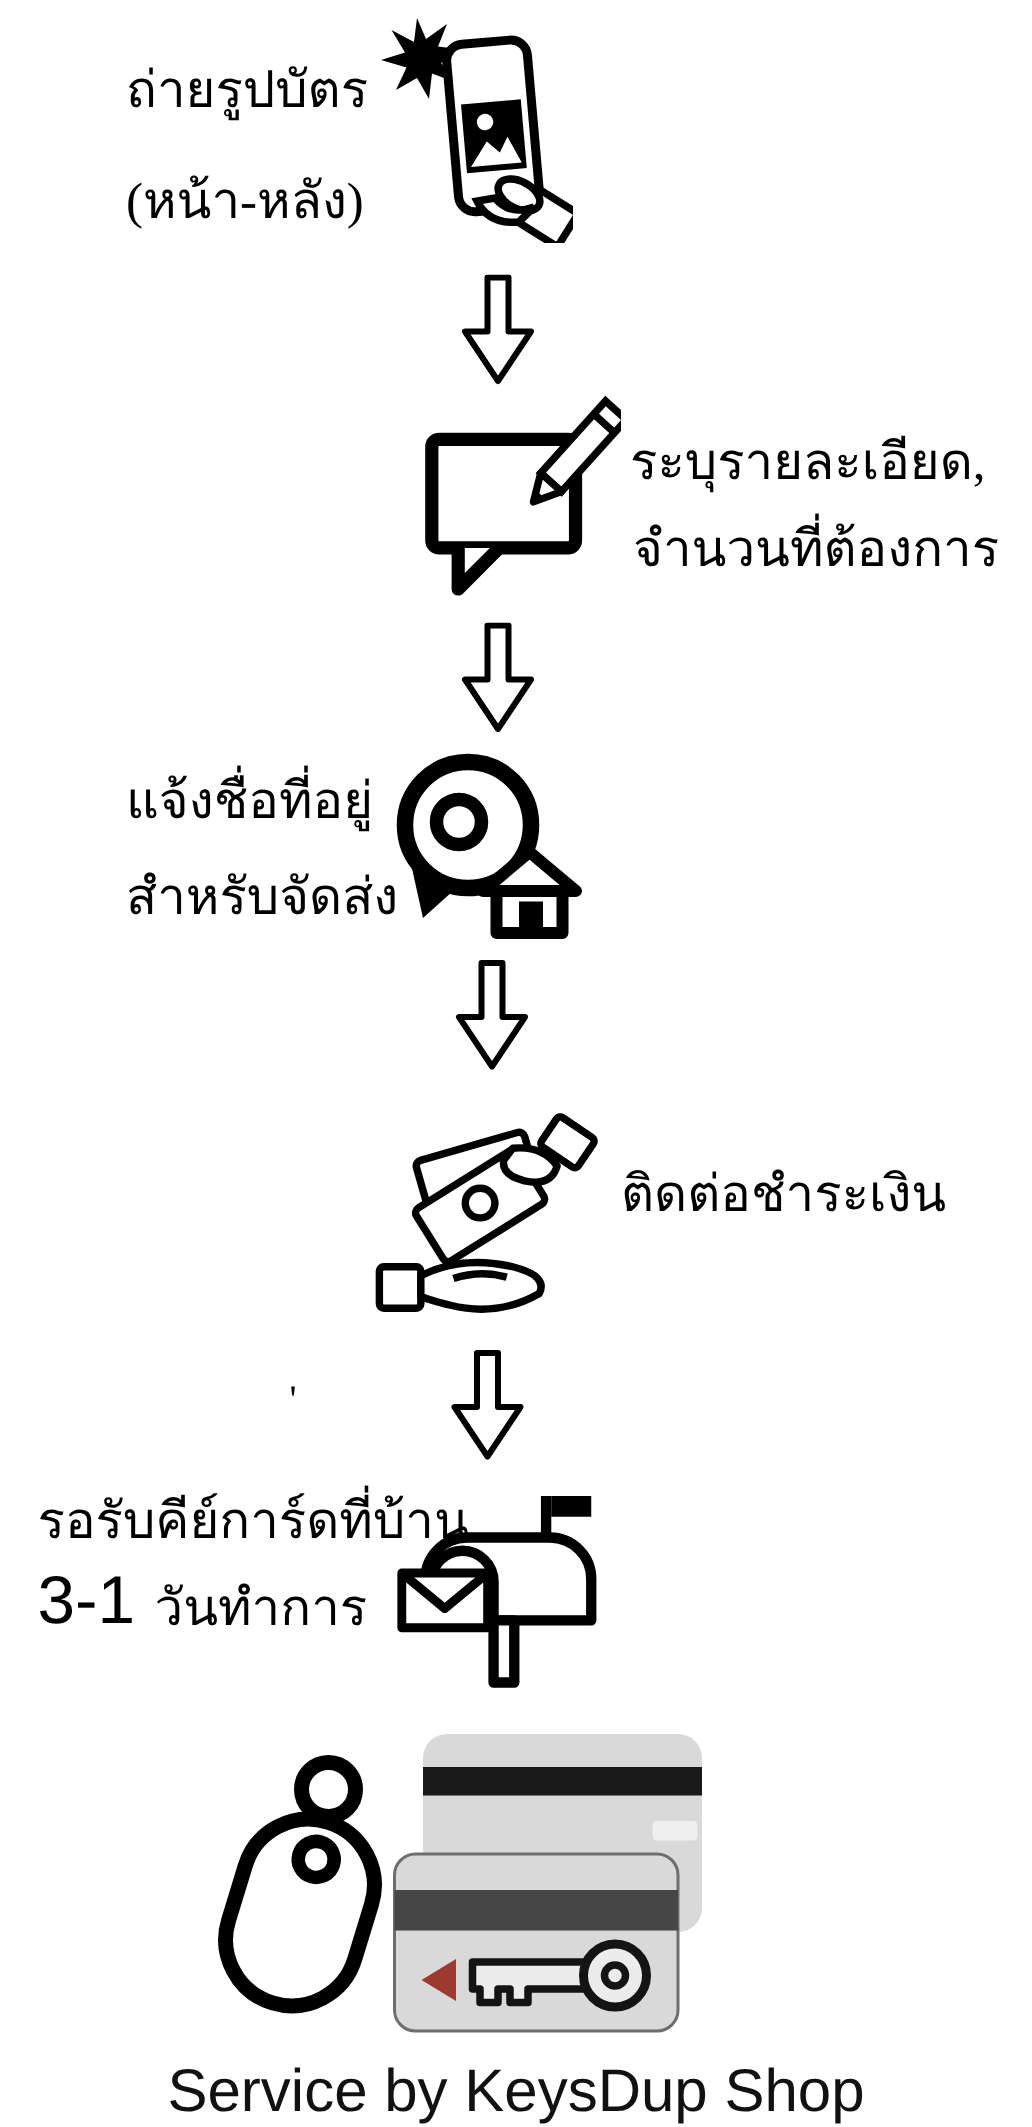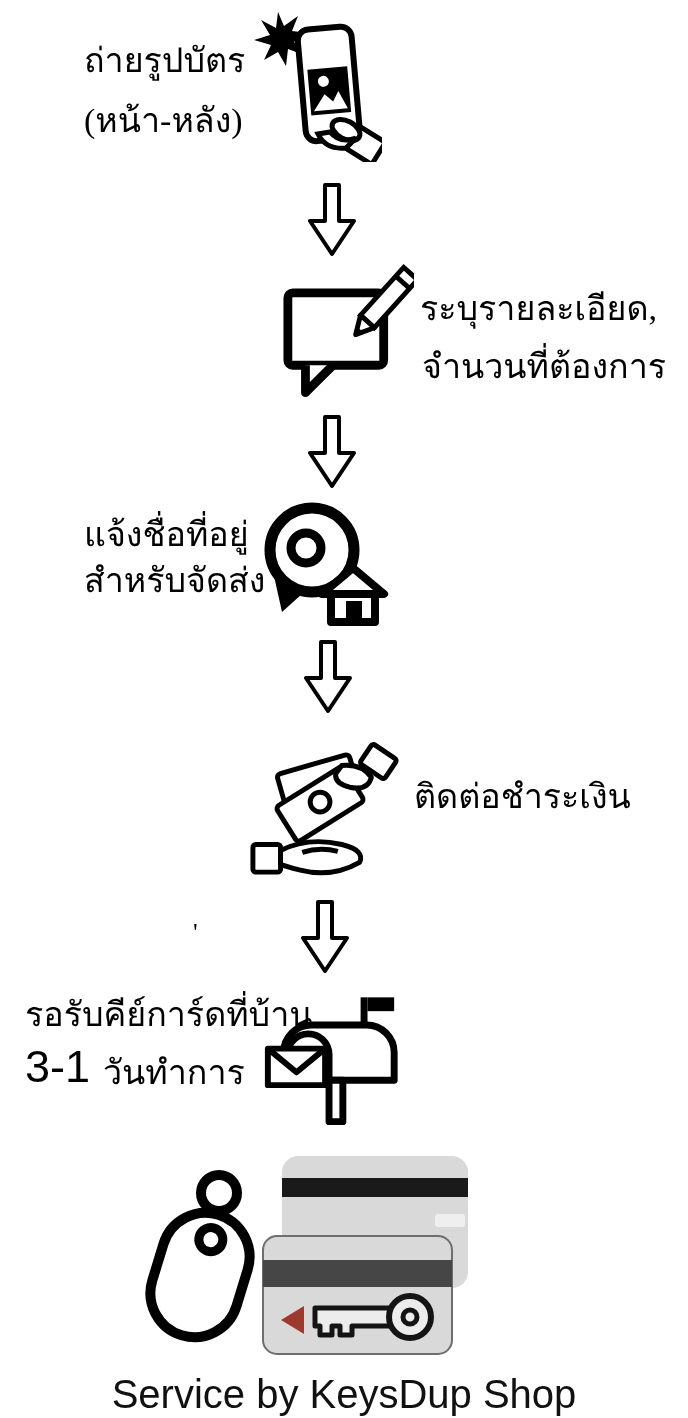--- a/index.html
+++ b/index.html
@@ -46,21 +46,21 @@
     font-size: 40px;
     color: #111;
   }
 </style>
 </head>
 <body>
 
 <div class="canvas">
 
   <div class="thai" style="left:84px; top:42px;">ถ่ายรูปบัตร</div>
-  <div class="thai" style="left:84px; top:102px;">(หน้า-หลัง)</div>
+  <div class="thai" style="left:84px; top:116px;">(หน้า-หลัง)</div>
   <div class="icon" style="left:252px; top:10px; width:130px; height:152px;">
     <svg viewBox="0 0 130 152">
       <polygon points="26,2 32,16 46,6 40,21 56,23 42,32 52,45 36,39 34,56 26,42 12,50 19,35 2,30 18,25 9,10 24,18" fill="#000"></polygon>
       <g transform="rotate(-5 76 78)">
         <rect x="50" y="18" width="54" height="112" rx="11" fill="#fff" stroke="#000" stroke-width="6"></rect>
         <rect x="57" y="58" width="40" height="46" fill="#000"></rect>
         <circle cx="72" cy="71" r="5.5" fill="#fff"></circle>
         <polygon points="60,100 72,84 80,92 86,82 94,100" fill="#fff"></polygon>
       </g>
       <g fill="#fff" stroke="#000" stroke-width="5">
@@ -94,21 +94,21 @@
   <div class="thai" style="left:420px; top:290px;">ระบุรายละเอียด,</div>
   <div class="thai" style="left:422px; top:348px;">จำนวนที่ต้องการ</div>
 
   <div class="arrow" style="left:306px; top:415px;">
     <svg viewBox="0 0 52 74">
         <path d="M19 2 H33 V38 H48 L26 71 L4 38 H19 Z" fill="#fff" stroke="#000" stroke-width="4" stroke-linejoin="round"></path>
       </svg>
   </div>
 
   <div class="thai" style="left:84px; top:516px;">แจ้งชื่อที่อยู่</div>
-  <div class="thai" style="left:84px; top:562px;">สำหรับจัดส่ง</div>
+  <div class="thai" style="left:84px; top:580px;">สำหรับจัดส่ง</div>
   <div class="icon" style="left:252px; top:498px; width:140px; height:132px;">
     <svg viewBox="0 0 140 132">
       <circle cx="60" cy="52" r="42" fill="#fff" stroke="#000" stroke-width="11"></circle>
       <polygon points="22,78 50,96 30,114" fill="#000"></polygon>
       <circle cx="54" cy="50" r="15" fill="#fff" stroke="#000" stroke-width="9"></circle>
       <g fill="#fff" stroke="#000" stroke-width="8" stroke-linejoin="round">
         <polygon points="70,96 101,70 132,96"></polygon>
         <rect x="79" y="96" width="44" height="28"></rect>
         <rect x="94" y="103" width="16" height="21" fill="#000" stroke="none"></rect>
       </g>

